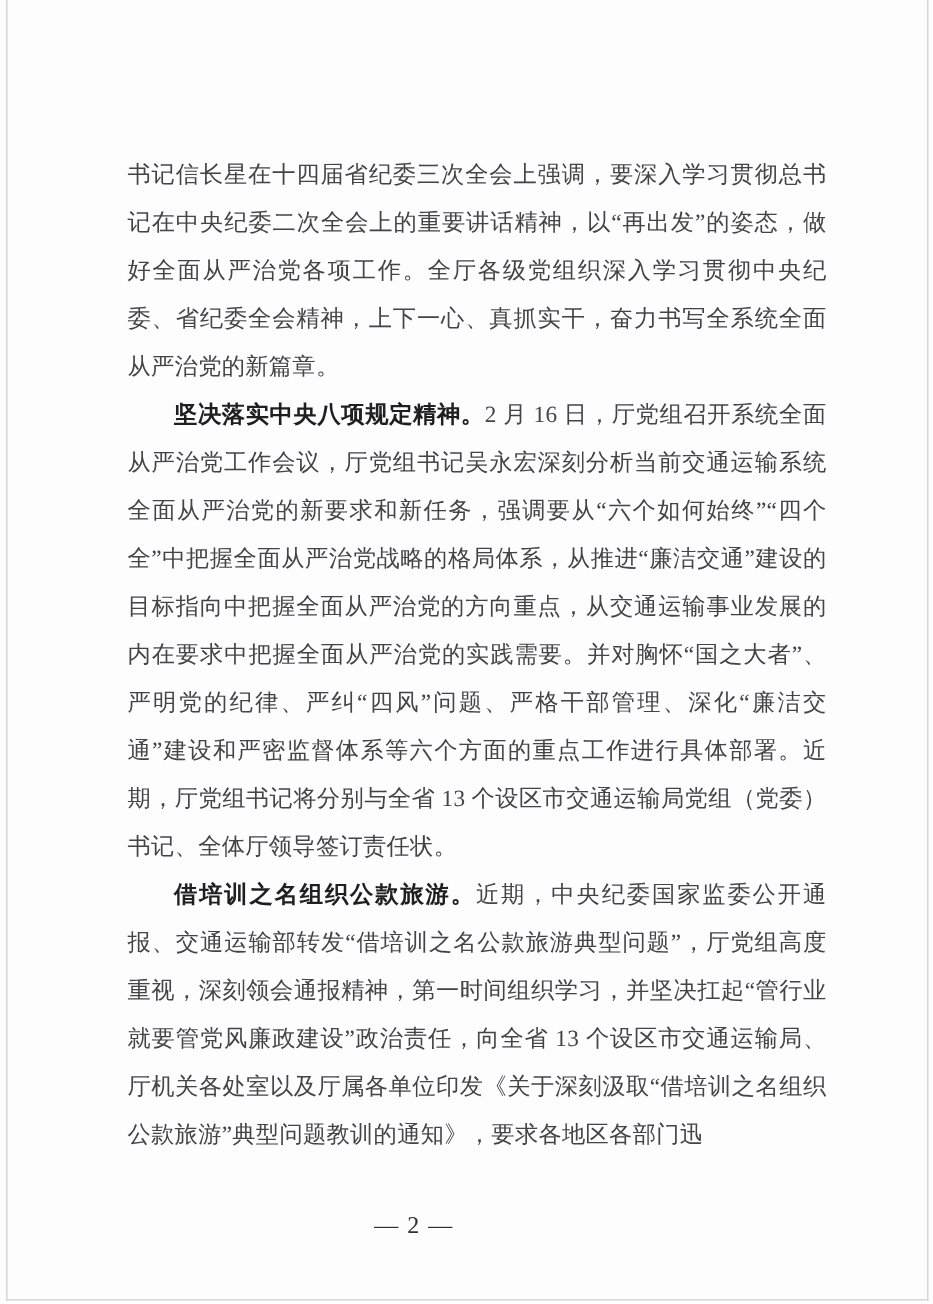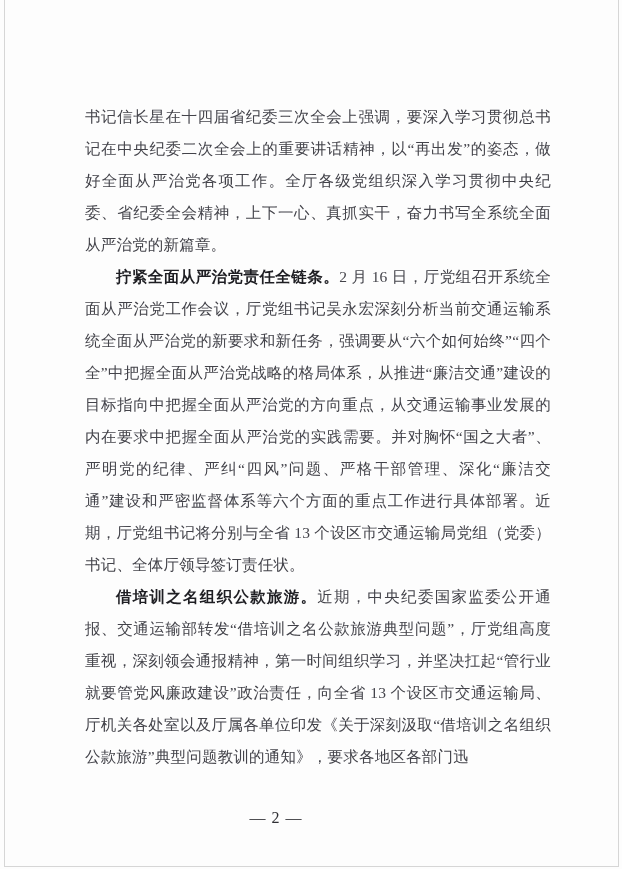--- a/index.html
+++ b/index.html
@@ -69,19 +69,19 @@
 </style>
 </head>
 <body>
 
 <div class="scan-page">
   <div class="border-frame"></div>
 
   <div class="content">
     <p class="para no-indent"><span>书记信长星在十四届省纪委三次全会上强调，要深入学习贯彻总书记在中央纪委二次全会上的重要讲话精神，以“再出发”的姿态，做好全面从严治党各项工作。全厅各级党组织深入学习贯彻中央纪委、省纪委全会精神，上下一心、真抓实干，奋力书写全系统全面从严治党的新篇章。</span></p>
 
-    <p class="para"><b class="lead">拧紧全面从严治党责任全链条。</b><span>2 月 16 日，厅党组召开系统全面从严治党工作会议，厅党组书记吴永宏深刻分析当前交通运输系统全面从严治党的新要求和新任务，强调要从“六个如何始终”“四个全”中把握全面从严治党战略的格局体系，从推进“廉洁交通”建设的目标指向中把握全面从严治党的方向重点，从交通运输事业发展的内在要求中把握全面从严治党的实践需要。并对胸怀“国之大者”、严明党的纪律、严纠“四风”问题、严格干部管理、深化“廉洁交通”建设和严密监督体系等六个方面的重点工作进行具体部署。近期，厅党组书记将分别与全省 13 个设区市交通运输局党组（党委）书记、全体厅领导签订责任状。</span></p>
+    <p class="para"><b class="lead">坚决落实中央八项规定精神。</b><span>2 月 16 日，厅党组召开系统全面从严治党工作会议，厅党组书记吴永宏深刻分析当前交通运输系统全面从严治党的新要求和新任务，强调要从“六个如何始终”“四个全”中把握全面从严治党战略的格局体系，从推进“廉洁交通”建设的目标指向中把握全面从严治党的方向重点，从交通运输事业发展的内在要求中把握全面从严治党的实践需要。并对胸怀“国之大者”、严明党的纪律、严纠“四风”问题、严格干部管理、深化“廉洁交通”建设和严密监督体系等六个方面的重点工作进行具体部署。近期，厅党组书记将分别与全省 13 个设区市交通运输局党组（党委）书记、全体厅领导签订责任状。</span></p>
 
     <p class="para"><b class="lead">借培训之名组织公款旅游。</b><span>近期，中央纪委国家监委公开通报、交通运输部转发“借培训之名公款旅游典型问题”，厅党组高度重视，深刻领会通报精神，第一时间组织学习，并坚决扛起“管行业就要管党风廉政建设”政治责任，向全省 13 个设区市交通运输局、厅机关各处室以及厅属各单位印发《关于深刻汲取“借培训之名组织公款旅游”典型问题教训的通知》，要求各地区各部门迅</span></p>
   </div>
 
   <div class="footer"><span>— 2 —</span></div>
 </div>
 
 </body></html>

